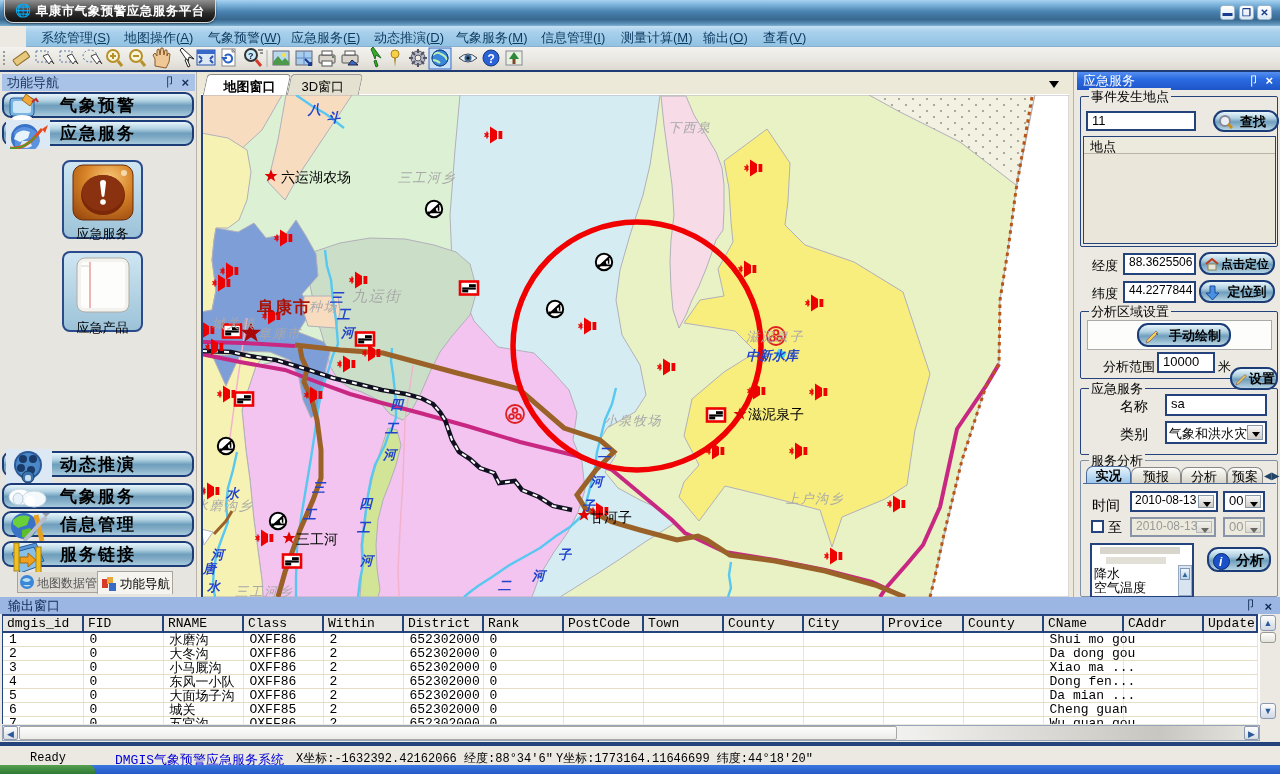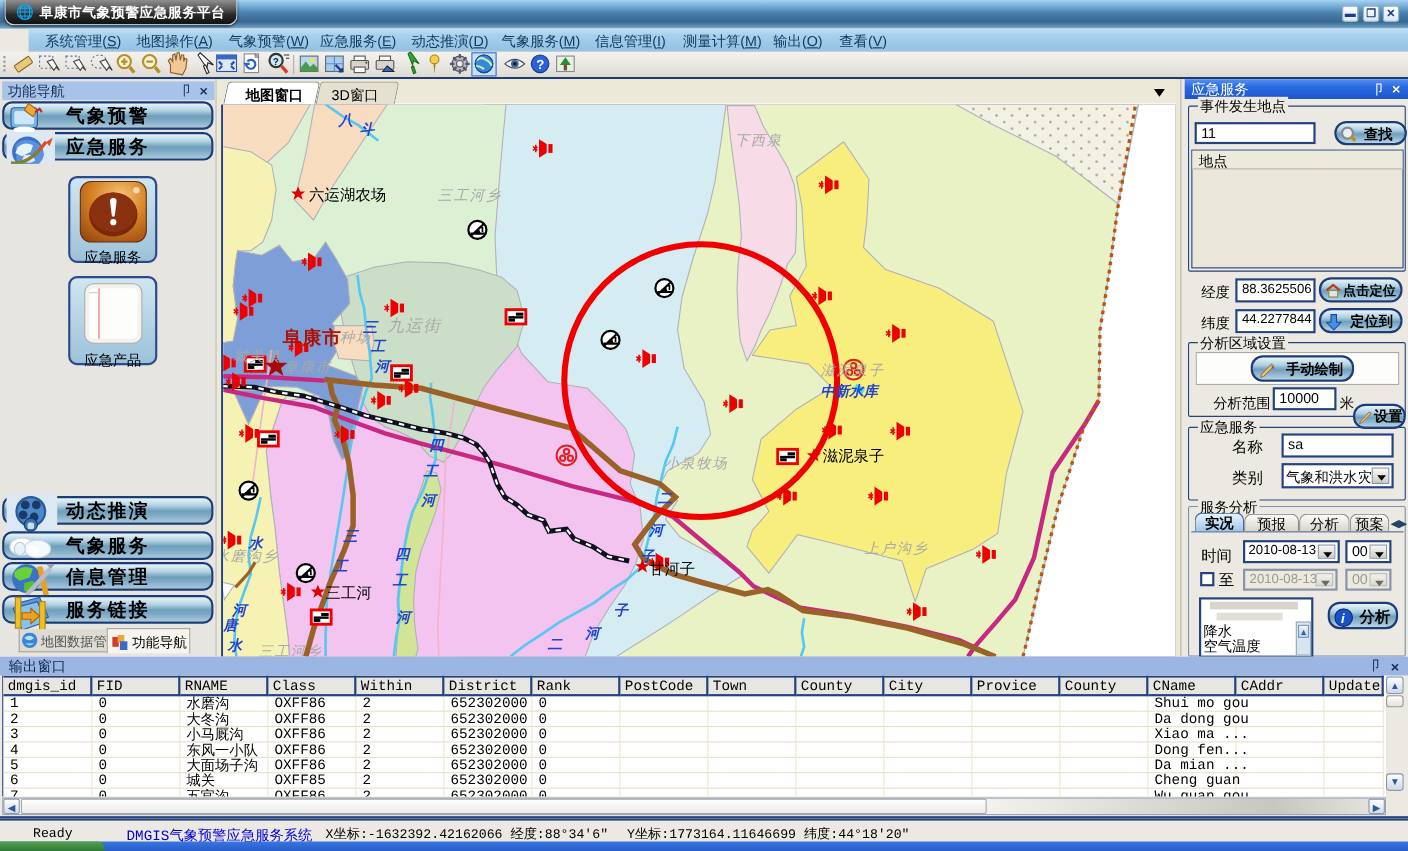--- a/index.html
+++ b/index.html
@@ -701,16 +701,16 @@
 <div class="abs" style="left:0;top:0;width:16px;height:16px;background:linear-gradient(180deg,#fdfdfc,#d0d8e4);border:1px solid #8a98b0;border-radius:3px;color:#2a5a9a;font-size:9px;text-align:center;line-height:15px;">▲</div>
 <div class="abs" style="left:0;top:17px;width:16px;height:11px;background:linear-gradient(180deg,#fefefe,#e4e2dc);border:1px solid #9a9a94;border-radius:3px;"></div>
 <div class="abs" style="left:0;top:88px;width:16px;height:16px;background:linear-gradient(180deg,#fdfdfc,#d0d8e4);border:1px solid #8a98b0;border-radius:3px;color:#2a5a9a;font-size:9px;text-align:center;line-height:15px;">▼</div>
 </div>
 <div class="abs" style="left:0;top:145px;width:1280px;height:2px;background:#24437c;"></div>
 </div>
 <div class="abs" id="statusbar">
 <span class="abs" style="left:30px;top:5px;">Ready</span>
 <span class="abs" style="left:115px;top:5px;color:#0000d8;font-size:13px;">DMGIS气象预警应急服务系统</span>
 <span class="abs" style="left:296px;top:4px;">X坐标:-1632392.42162066 经度:88°34′6″</span>
-<span class="abs" style="left:556px;top:4px;margin-left:14px;">Y坐标:1773164.11646699 纬度:44°18′20″</span>
+<span class="abs" style="left:556px;top:4px;">Y坐标:1773164.11646699 纬度:44°18′20″</span>
 </div>
 <div class="abs" id="taskbar"></div>
 <div class="abs" id="taskstart"></div>
 
 </body></html>

